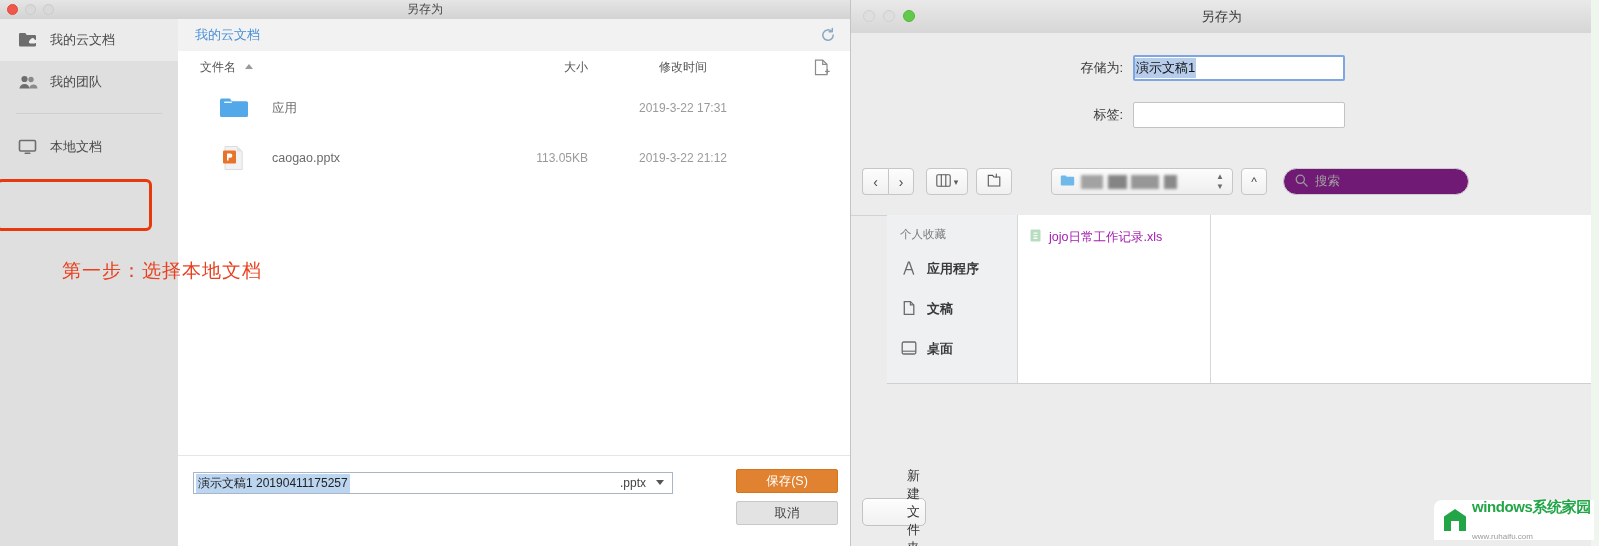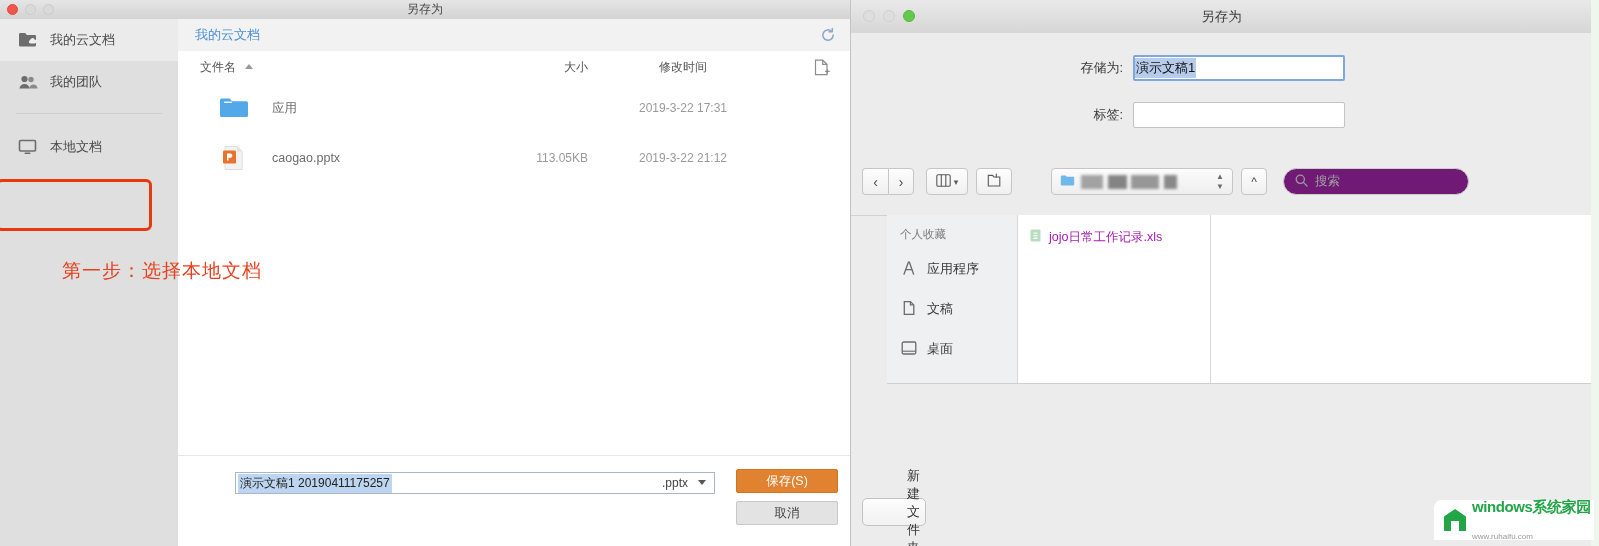--- a/index.html
+++ b/index.html
@@ -94,21 +94,21 @@
   }
 
   
   #wps-bottom{
     position:absolute;left:178px;top:455px;width:672px;height:91px;
     background:#fff;border-top:1px solid #e6e6e6;
   }
   #fname-wrap{
     position:absolute;left:15px;top:16px;width:480px;height:22px;
     border:1px solid #aab6c6;background:#fff;box-sizing:border-box;
-    display:flex;align-items:center;margin-left:42px;
+    display:flex;align-items:center;
   }
   #fname-value{
     font-size:12px;color:#222;background:#bcd5f0;padding:1px 2px;margin-left:2px;
   }
   #ext-label{
     position:absolute;right:26px;top:0;height:20px;line-height:20px;
     font-size:12px;color:#444;
   }
   #ext-caret{
     position:absolute;right:8px;top:7px;width:0;height:0;
@@ -214,21 +214,21 @@
     position:absolute;left:0;top:215px;width:741px;height:168px;
     background:#fff;border-bottom:1px solid #cfcfcf;display:flex;margin-left:36px;
   }
   #fav-col{
     width:131px;height:168px;background:#eef0f2;border-right:1px solid #d7d7d7;
     box-sizing:border-box;padding-top:12px;
   }
   #fav-head{font-size:11.5px;color:#7b7b7b;padding-left:13px;margin-bottom:7px;}
   .fav-item{
     height:40px;display:flex;align-items:center;gap:9px;padding-left:13px;
-    font-size:13px;color:#3a3a3a;cursor:default;
+    font-size:13px;color:#3a3a3a;cursor:default;font-weight:bold;
   }
   #col-one{width:193px;height:168px;border-right:1px solid #d7d7d7;background:#fff;padding-top:11px;box-sizing:border-box;}
   .col-file{
     height:22px;display:flex;align-items:center;gap:8px;padding-left:12px;
     font-size:12.5px;color:#a21caf;cursor:default;
   }
   #col-two{flex:1;background:#fff;}
 
   #mac-bottom{
     position:absolute;left:0;top:384px;width:741px;height:162px;background:#ececec;

